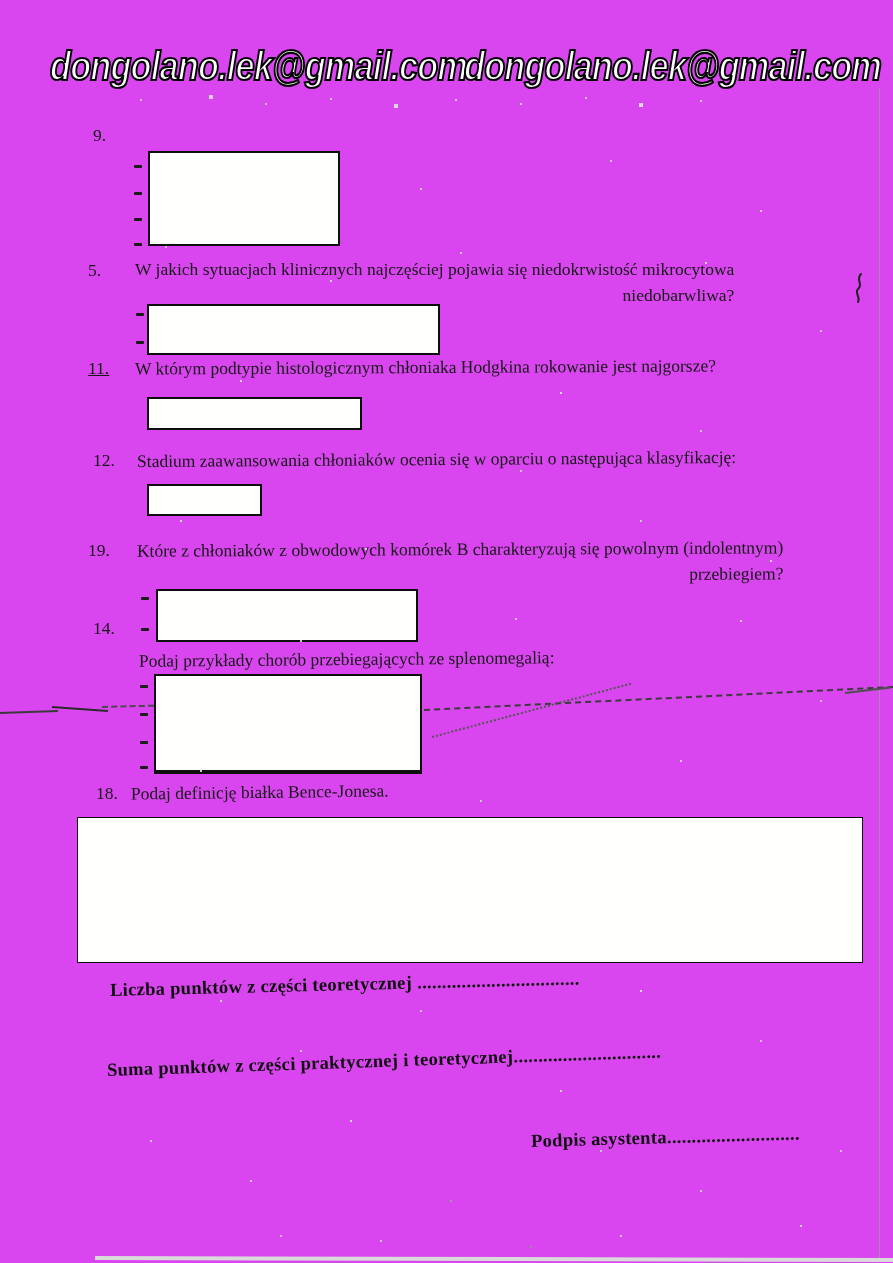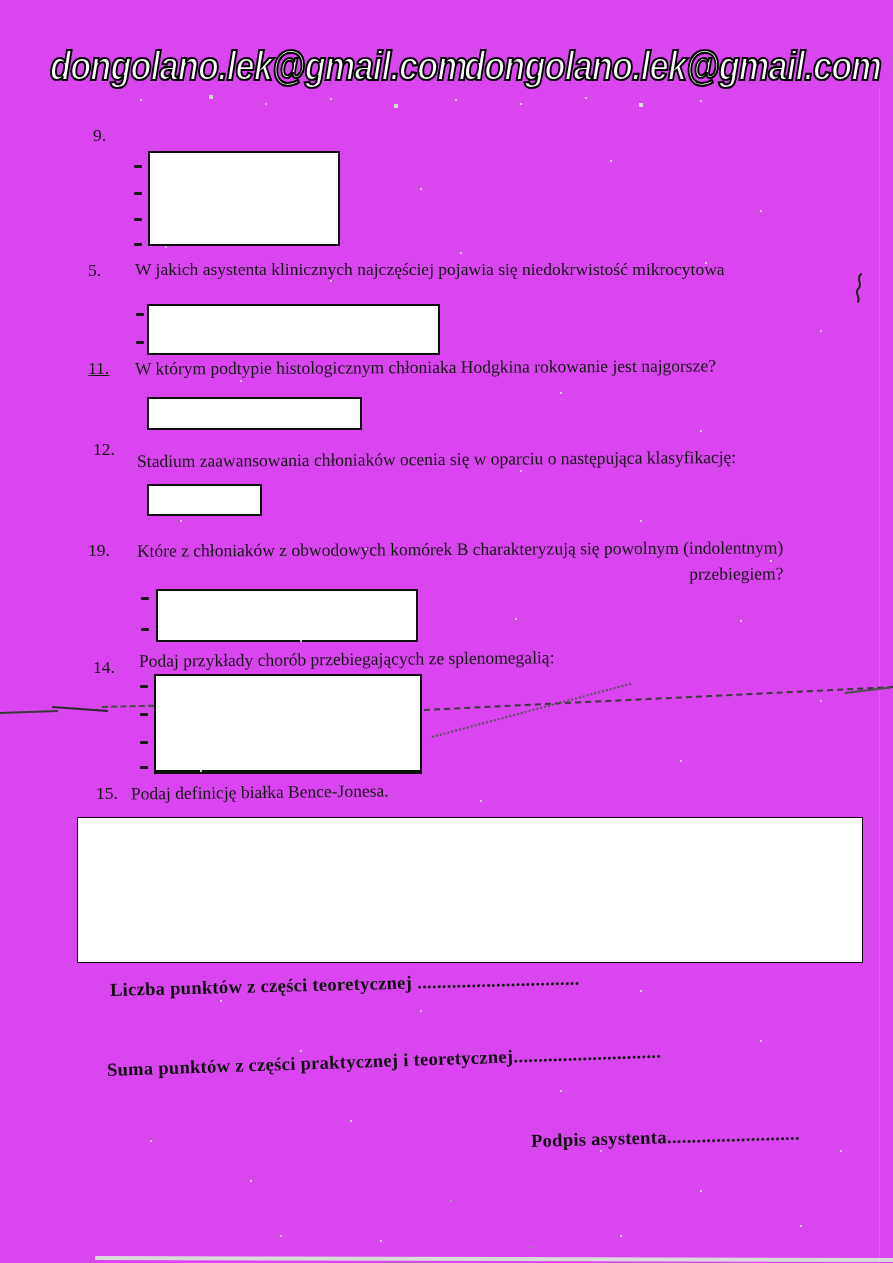--- a/index.html
+++ b/index.html
@@ -76,58 +76,59 @@
 
   <div class="qnum" style="left:93px;  top:124px;">9.</div>
   <div class="dash" style="left:134px; top:165px;"></div>
   <div class="dash" style="left:134px; top:192px;"></div>
   <div class="dash" style="left:134px; top:218px;"></div>
   <div class="dash" style="left:134px; top:243px;"></div>
   <div class="abox" style="left:148px; top:151px; width:188px; height:91px;"></div>
 
   <div class="qnum" style="left:88px;  top:259px;">5.</div>
   <div class="qtext" style="left:135px; top:257px;">
-    <div>W jakich asystenta klinicznych najczęściej pojawia się niedokrwistość mikrocytowa</div>
+    <div>W jakich sytuacjach klinicznych najczęściej pojawia się niedokrwistość mikrocytowa</div>
+    <div>niedobarwliwa?</div>
   </div>
   <div class="dash" style="left:136px; top:313px;"></div>
   <div class="dash" style="left:136px; top:341px;"></div>
   <div class="abox" style="left:147px; top:304px; width:289px; height:47px; border-width:2.5px;"></div>
 
   <div class="qnum" style="left:88px;  top:357px;text-decoration:underline;">11.</div>
   <div class="qtext" style="left:135px; top:355px; transform:rotate(-.3deg);">
     <div>W którym podtypie histologicznym chłoniaka Hodgkina rokowanie jest najgorsze?</div>
   </div>
   <div class="abox" style="left:147px; top:397px; width:211px; height:29px; border-width:2.5px;"></div>
 
-  <div class="qnum" style="left:93px;  top:438px;">12.</div>
+  <div class="qnum" style="left:93px;  top:449px;">12.</div>
   <div class="qtext" style="left:137px; top:447px; transform:rotate(-.4deg);">
     <div>Stadium zaawansowania chłoniaków ocenia się w oparciu o następująca klasyfikację:</div>
   </div>
   <div class="abox" style="left:147px; top:484px; width:111px; height:28px; border-width:2.5px;"></div>
 
   <div class="qnum" style="left:88px;  top:539px;">19.</div>
   <div class="qtext" style="left:137px; top:537px; transform:rotate(-.3deg);">
     <div>Które z chłoniaków z obwodowych komórek B charakteryzują się powolnym (indolentnym)</div>
     <div>przebiegiem?</div>
   </div>
   <div class="dash" style="left:141px; top:597px;"></div>
   <div class="dash" style="left:141px; top:628px;"></div>
   <div class="abox" style="left:156px; top:589px; width:258px; height:49px;"></div>
 
-  <div class="qnum" style="left:93px;  top:656px;font-family:Liberation Serif, serif;">14.</div>
+  <div class="qnum" style="left:93px;  top:617px;font-family:Liberation Serif, serif;">14.</div>
   <div class="qtext" style="left:139px; top:647px; transform:rotate(-.5deg);">
     <div>Podaj przykłady chorób przebiegających ze splenomegalią:</div>
   </div>
   <div class="dash" style="left:140px; top:685px;"></div>
   <div class="dash" style="left:140px; top:713px;"></div>
   <div class="dash" style="left:140px; top:741px;"></div>
   <div class="dash" style="left:140px; top:766px;"></div>
   <div class="abox" style="left:154px; top:674px; width:264px; height:94px; border-bottom-width:4px;"></div>
 
-  <div class="qnum" style="left:96px;  top:782px;">15.</div>
+  <div class="qnum" style="left:96px;  top:782px;">18.</div>
   <div class="qtext" style="left:131px; top:780px; transform:rotate(-.7deg);">
     <div>Podaj definicję białka Bence-Jonesa.</div>
   </div>
   <div class="abox" style="left:77px; top:817px; width:784px; height:144px; border-width:1.5px;"></div>
 
   <div class="score" style="left:110px; top:980px; transform:rotate(-1.4deg);">Liczba punktów z części teoretycznej .................................</div>
   <div class="score" style="left:107px; top:1060px; transform:rotate(-1.9deg);">Suma punktów z części praktycznej i teoretycznej..............................</div>
   <div class="score" style="left:531px; top:1131px; transform:rotate(-1.6deg);">Podpis asystenta...........................</div>
 
   <div class="vline"></div>

